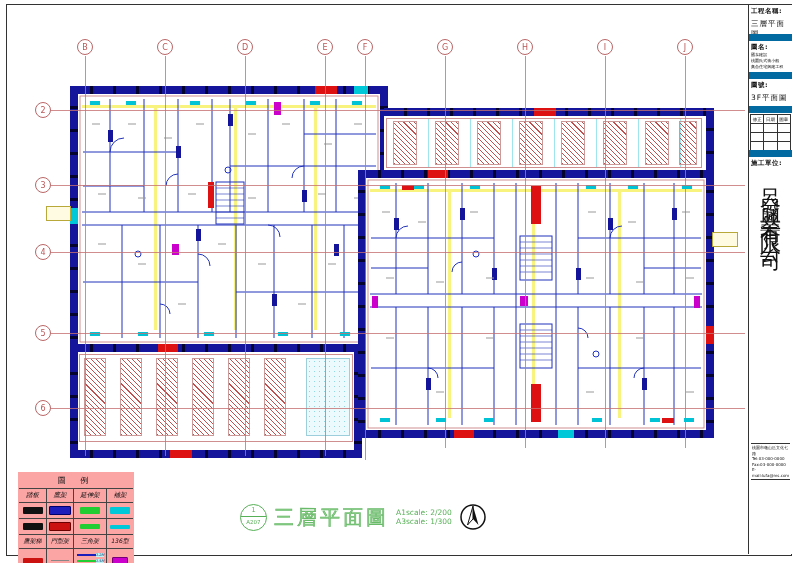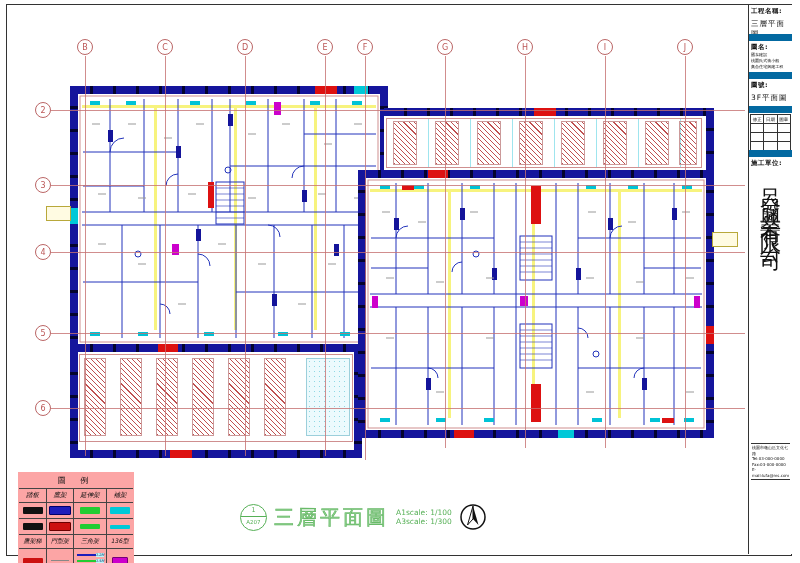--- a/index.html
+++ b/index.html
@@ -337,21 +337,21 @@
   </div>
 </div>
 
 <div class="abs footer">
   <div class="stamp">
     <div class="t">1</div>
     <div class="b">A207</div>
   </div>
   <div class="f-title">三層平面圖</div>
   <div class="f-scales">
-    <div>A1scale: 1/100</div>
+    <div>A1scale: 2/200</div>
     <div>A3scale: 1/300</div>
   </div>
   <svg width="28" height="28">
     <circle cx="14" cy="14" r="12" fill="none" stroke="#111" stroke-width="1.5"></circle>
     <path d="M14 3L19.5 22L14 16Z" fill="#111"></path>
     <path d="M14 3L8.5 22L14 16Z" fill="none" stroke="#111" stroke-width="1"></path>
   </svg>
 </div>
 
 <div class="abs title-block">

